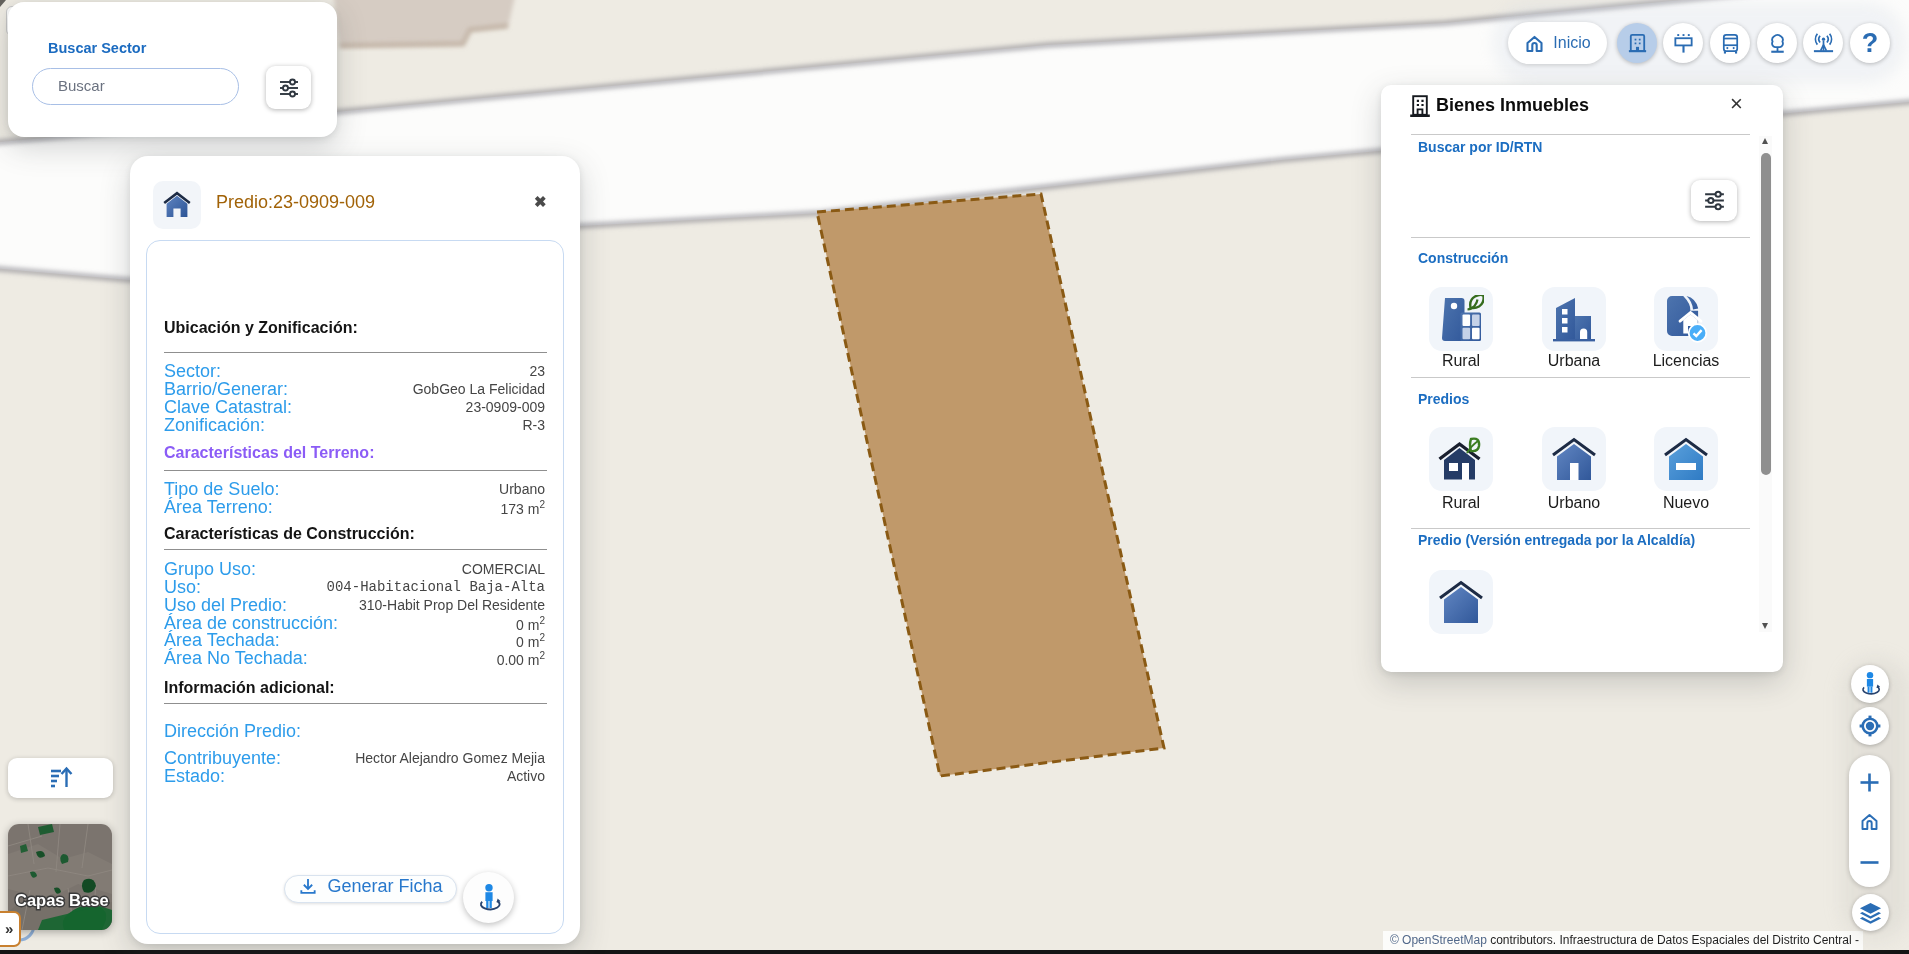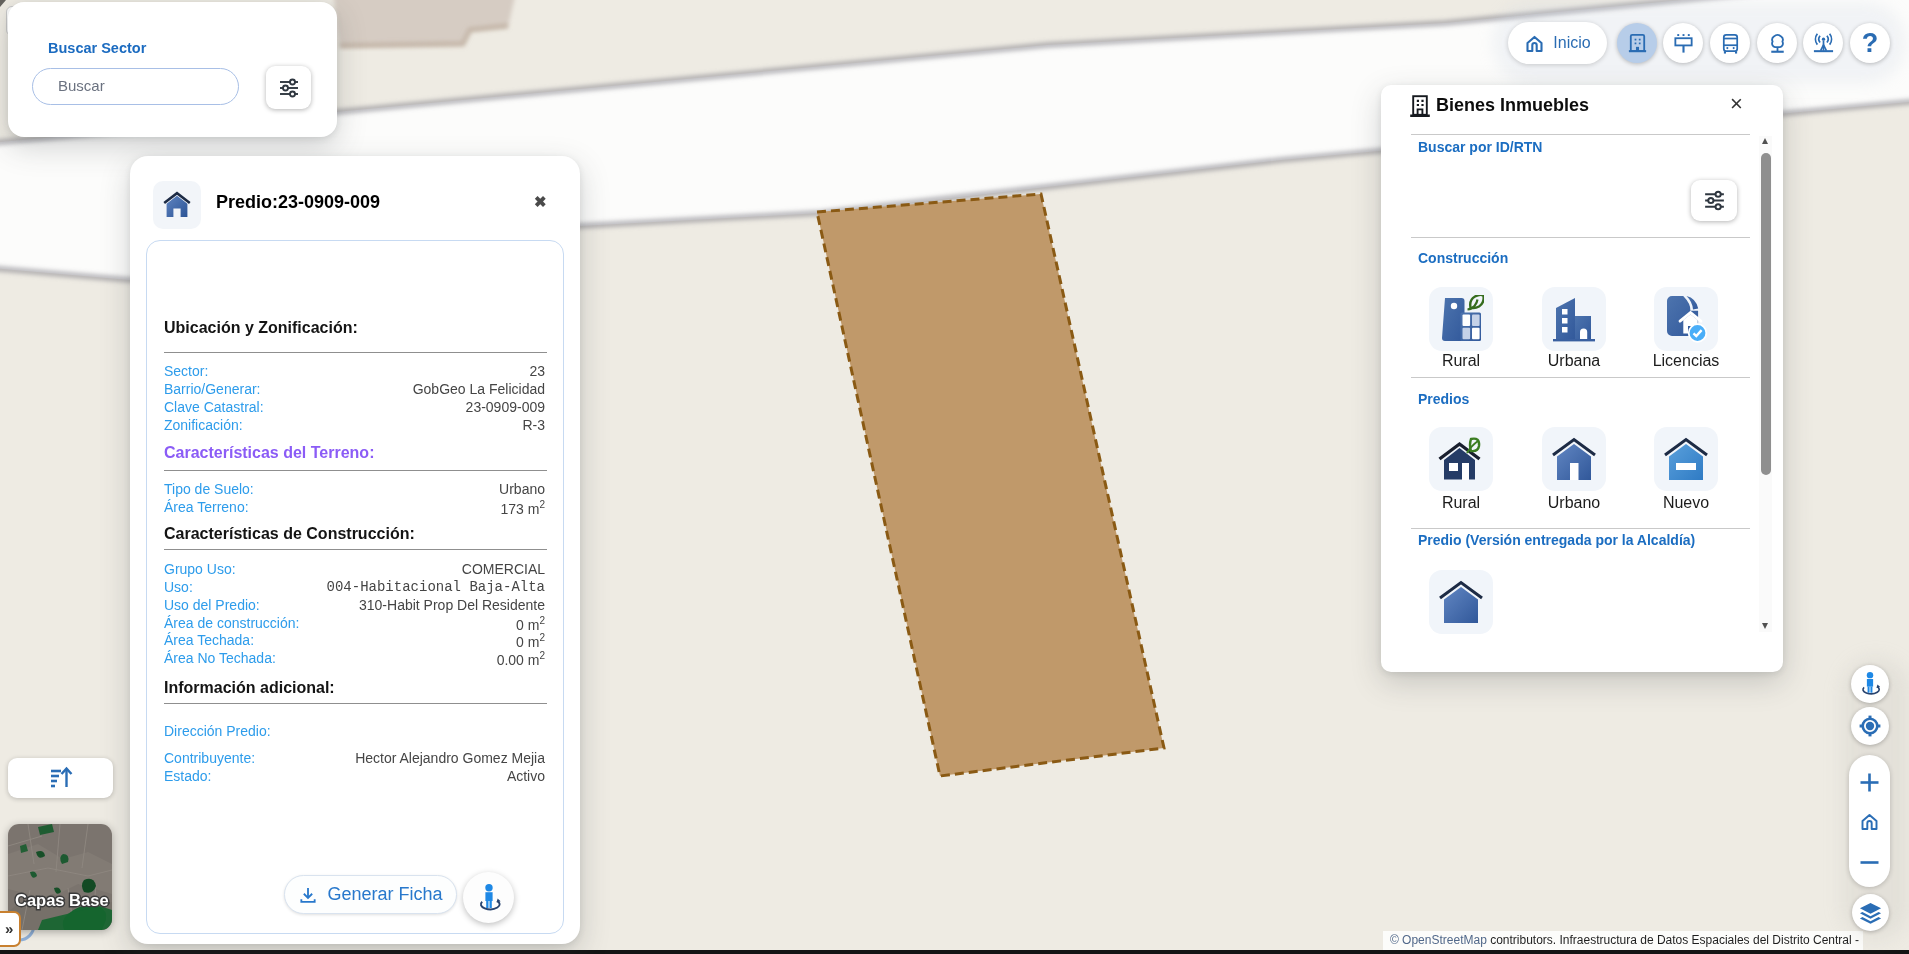--- a/index.html
+++ b/index.html
@@ -1,21 +1,21 @@
 <!DOCTYPE html>
 <html><head>
 <meta charset="utf-8">
 <style>
   * { margin:0; padding:0; box-sizing:border-box; }
   html,body { width:1909px; height:954px; overflow:hidden; }
   body { font-family:"Liberation Sans", sans-serif; background:#eeebe3; position:relative; }
   .abs { position:absolute; }
   .card { position:absolute; background:#fff; box-shadow:0 10px 30px rgba(60,64,67,.22), 0 2px 6px rgba(60,64,67,.12); }
   .circlebtn { position:absolute; background:#fff; border-radius:50%; box-shadow:0 1px 4px rgba(0,0,0,.25); display:flex; align-items:center; justify-content:center; }
-  .lbl { left:17px; font-size:14px; color:#2d9ceb; line-height:18px; }
+  .lbl { left:17px; font-size:18px; color:#2d9ceb; line-height:18px; }
   .val { right:18px; font-size:14px; color:#454545; line-height:18px; text-align:right; }
   .bsec { font-size:14px; font-weight:bold; color:#1b6dc1; }
   .tile { position:absolute; width:64px; height:64px; border-radius:13px; background:#f1f5fa; display:flex; align-items:center; justify-content:center; }
   .tlabel { position:absolute; font-size:16px; color:#1c1c1c; text-align:center; width:120px; }
   .hdiv { position:absolute; left:30px; width:339px; height:1px; background:#c9c9c9; }
 </style>
 </head>
 <body>
 
 <svg class="abs" width="1909" height="954" style="left:0;top:0">
@@ -78,21 +78,21 @@
           <linearGradient id="hg1" x1="0" y1="0" x2="1" y2="1">
         <stop offset="0" stop-color="#5f84c0"></stop>
             <stop offset="1" stop-color="#2c5496"></stop>
           </linearGradient>
         </defs>
       <path d="M2.2 12 L15 2.2 L27.8 12" fill="none" stroke="#1d2b45" stroke-width="2.6"></path>
       <path d="M4.6 12.8 L15 4.8 L25.4 12.8 L25.4 26 L18.6 26 L18.6 17.4 L11.4 17.4 L11.4 26 L4.6 26 Z" fill="url(#hg1)"></path>
     </svg>
   </div>
 
-  <div class="abs" style="left:86px;top:36px;font-size:18px;font-weight:bold;color:#000000;">Predio:23-0909-009</div>
+  <div class="abs" style="left:86px;top:36px;font-size:18px;font-weight:normal;color:#a16207;">Predio:23-0909-009</div>
 
   <div class="abs" style="left:404px;top:37px;font-size:15px;font-weight:bold;color:#4a4a4a;">✖</div>
 
   <div class="abs" style="left:16px;top:84px;width:418px;height:694px;border:1px solid #c7daf2;border-radius:14px;">
 
 
     <div class="abs" style="left:17px;top:78px;font-size:16px;font-weight:bold;color:#141414;">Ubicación y Zonificación:</div>
     <div class="abs" style="left:17px;top:111px;width:383px;height:1px;background:#8f8f8f;"></div>
 
     <div class="abs lbl" style="top:121px;">Sector:</div>
@@ -141,21 +141,21 @@
     <div class="abs" style="left:17px;top:462px;width:383px;height:1px;background:#8f8f8f;"></div>
 
     <div class="abs lbl" style="top:481px;">Dirección Predio:</div>
 
     <div class="abs lbl" style="top:508px;">Contribuyente:</div>
       <div class="abs val" style="top:508px;">Hector Alejandro Gomez Mejia</div>
 
     <div class="abs lbl" style="top:526px;">Estado:</div>
       <div class="abs val" style="top:526px;">Activo</div>
 
-    <div class="abs" style="left:137px;top:634px;width:173px;height:39px;border:1px solid #d9e3ef;border-radius:20px;background:#fdfefe;box-shadow:0 1px 3px rgba(0,0,0,.12);display:flex;align-items:center;justify-content:center;gap:9px;">
+    <div class="abs" style="left:137px;top:634px;width:173px;height:28px;border:1px solid #d9e3ef;border-radius:20px;background:#fdfefe;box-shadow:0 1px 3px rgba(0,0,0,.12);display:flex;justify-content:center;gap:9px;">
       <svg width="20" height="20" viewBox="0 0 24 24" fill="none" stroke="#2878cc" stroke-width="2.2">
           <path d="M12 3.5 v11"></path>
           <path d="M7 10.5 l5 5 l5 -5"></path>
           <path d="M4 17 v3.2 h16 V17"></path>
         </svg>
       <span style="font-size:18px;color:#2878cc;">Generar Ficha</span>
     </div>
 
     <div class="abs" style="left:316px;top:631px;width:51px;height:51px;border-radius:50%;background:#fdfdfd;box-shadow:0 2px 6px rgba(0,0,0,.25);display:flex;align-items:center;justify-content:center;">
       <svg width="30" height="32" viewBox="0 0 30 32">

